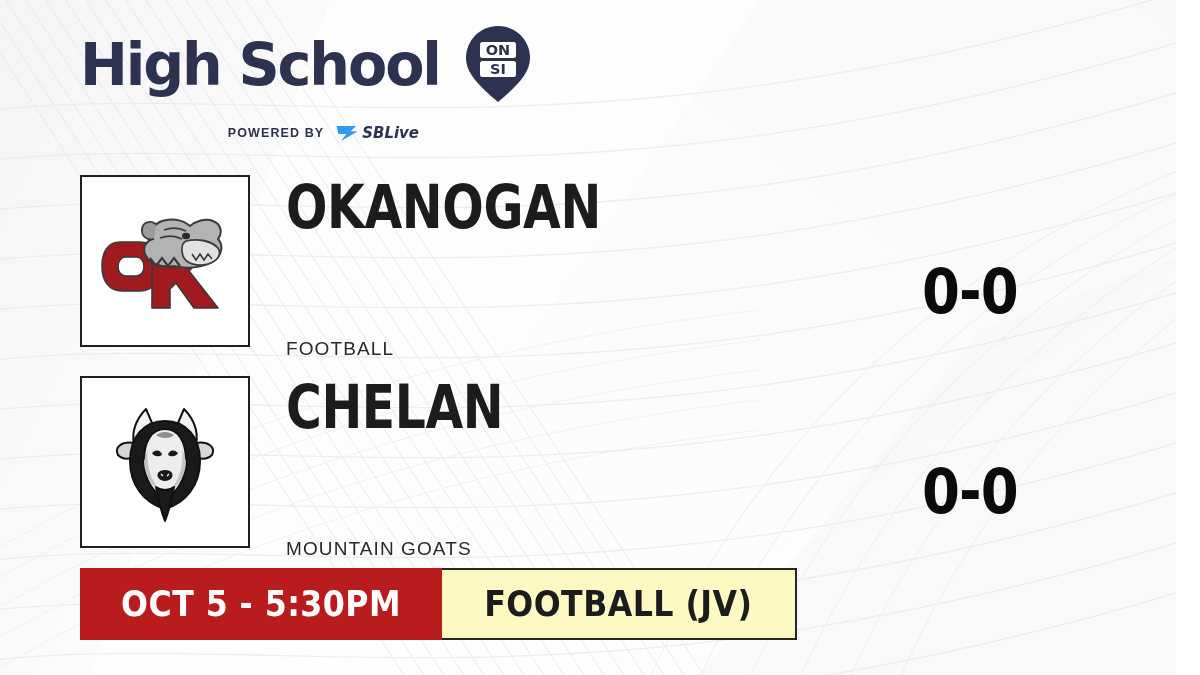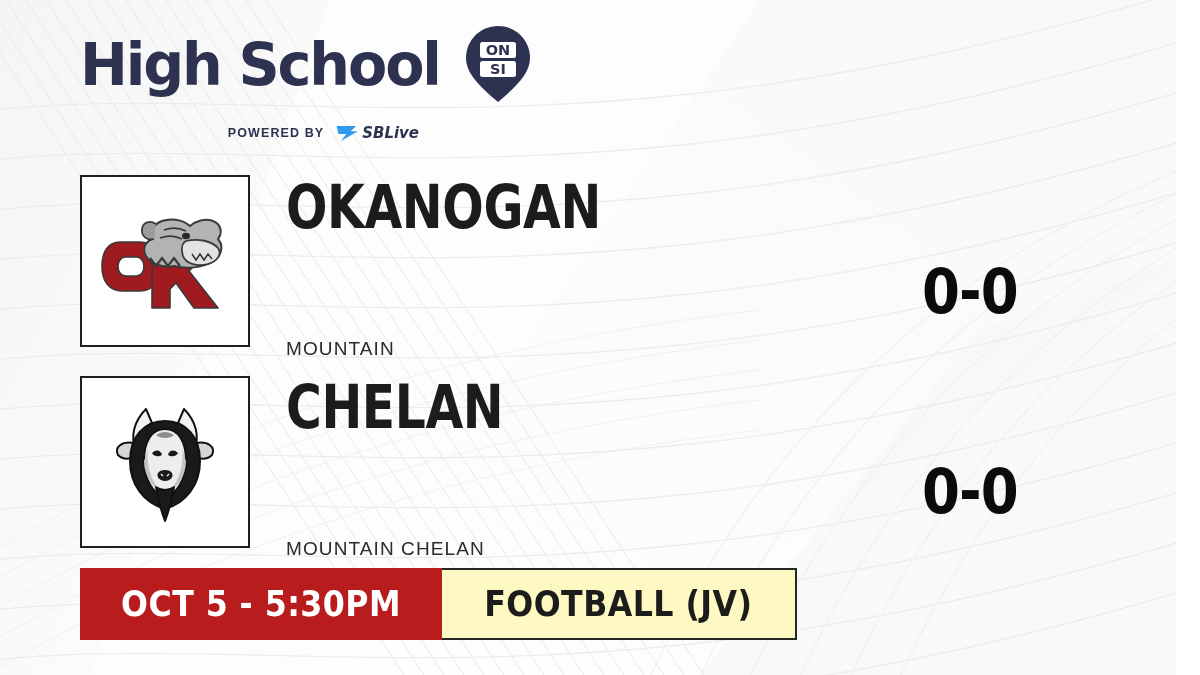--- a/index.html
+++ b/index.html
@@ -341,25 +341,25 @@
         <path d="M68 86 C 70 82 80 82 82 86 C 84 90 80 94 75 94 C 70 94 66 90 68 86 Z" fill="#1a1a1a" stroke="none"></path>
 
         <path d="M71 87 L 73 89 M 79 87 L 77 89" stroke="#ededed" stroke-width="1.4"></path>
 
         <path d="M66 100 C 68 112 72 126 75 134 C 78 126 82 112 84 100 C 79 104 71 104 66 100 Z" fill="#1a1a1a"></path>
       </g>
     </svg>
   </div>
 
   <div class="team-name" id="team-name-1">OKANOGAN</div>
-  <div class="mascot" id="mascot-1">MOUNTAIN</div>
+  <div class="mascot" id="mascot-1">FOOTBALL</div>
   <div class="score" id="score-1">0-0</div>
 
   <div class="team-name" id="team-name-2">CHELAN</div>
-  <div class="mascot" id="mascot-2">MOUNTAIN CHELAN</div>
+  <div class="mascot" id="mascot-2">MOUNTAIN GOATS</div>
   <div class="score" id="score-2">0-0</div>
 
   <div class="info-bar">
     <div class="info-date">
       <span class="info-text">OCT 5 - 5:30PM</span>
     </div>
     <div class="info-sport">
       <span class="info-text">FOOTBALL (JV)</span>
     </div>
   </div>

